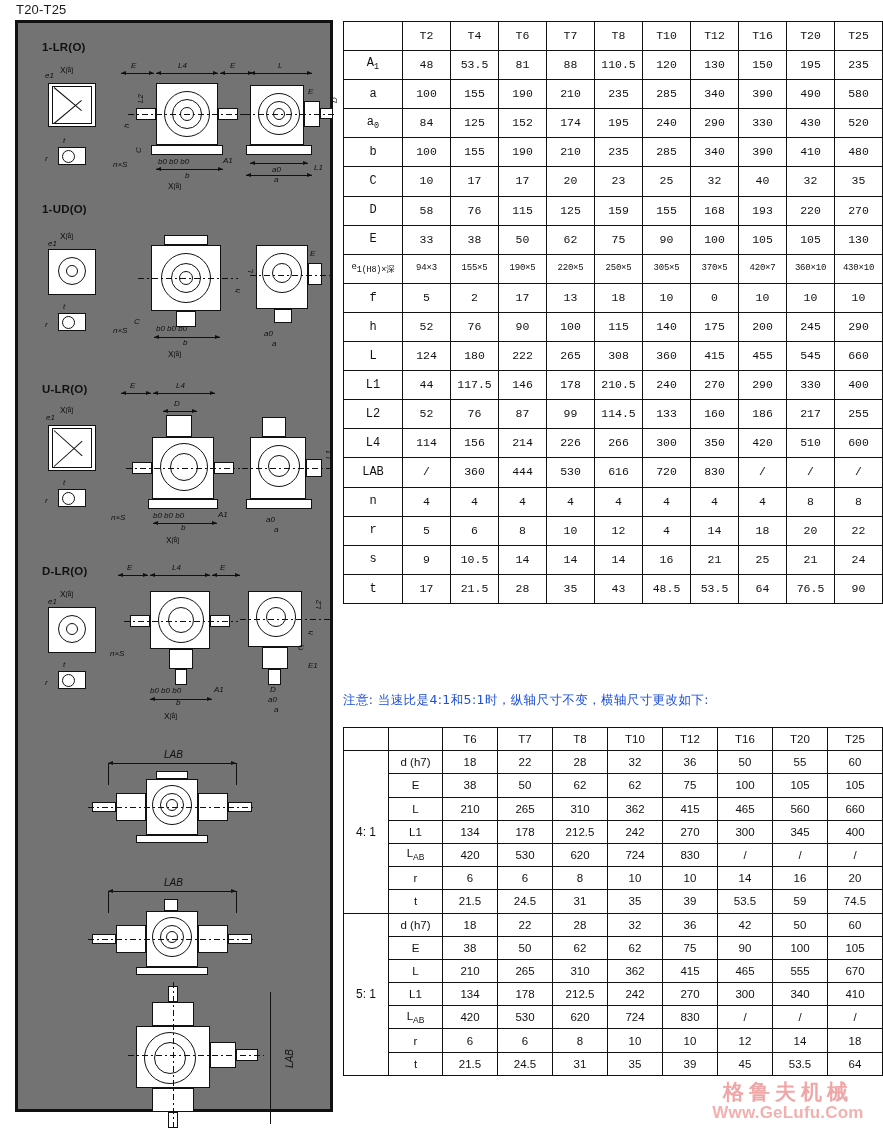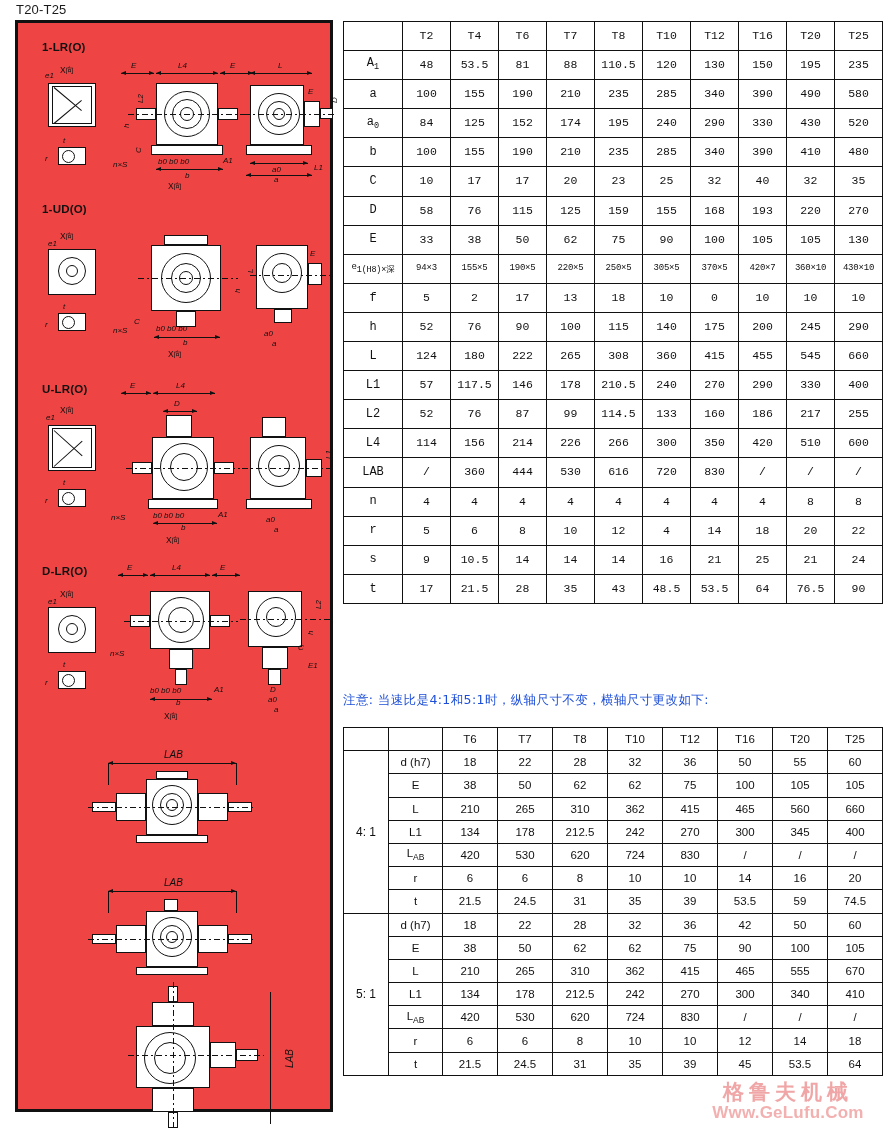--- a/index.html
+++ b/index.html
@@ -19,21 +19,21 @@
   #page-title {
     position: absolute; left: 16px; top: 2px;
     font-size: 13px; color: #1a1a1a; letter-spacing: .2px;
   }
 
   
   #drawing-panel {
     position: absolute; left: 15px; top: 20px;
     width: 318px; height: 1092px;
     border: 3px solid #111;
-    background: #ef4444;
+    background: #737373;
   }
   .dwg-section { position: absolute; left: 0; top: 0; width: 100%; }
   .dwg-label {
     position: absolute;
     font-size: 11.5px; font-weight: 600; color: #111; letter-spacing: .2px;
   }
   .dwg-sub {
     position: absolute;
     font-size: 8.5px; color: #111;
   }
@@ -550,21 +550,21 @@
           <td>265</td>
           <td>308</td>
           <td>360</td>
           <td>415</td>
           <td>455</td>
           <td>545</td>
           <td>660</td>
         </tr>
         <tr>
           <td class="lblcell">L1</td>
-          <td>57</td>
+          <td>44</td>
           <td>117.5</td>
           <td>146</td>
           <td>178</td>
           <td>210.5</td>
           <td>240</td>
           <td>270</td>
           <td>290</td>
           <td>330</td>
           <td>400</td>
         </tr>

